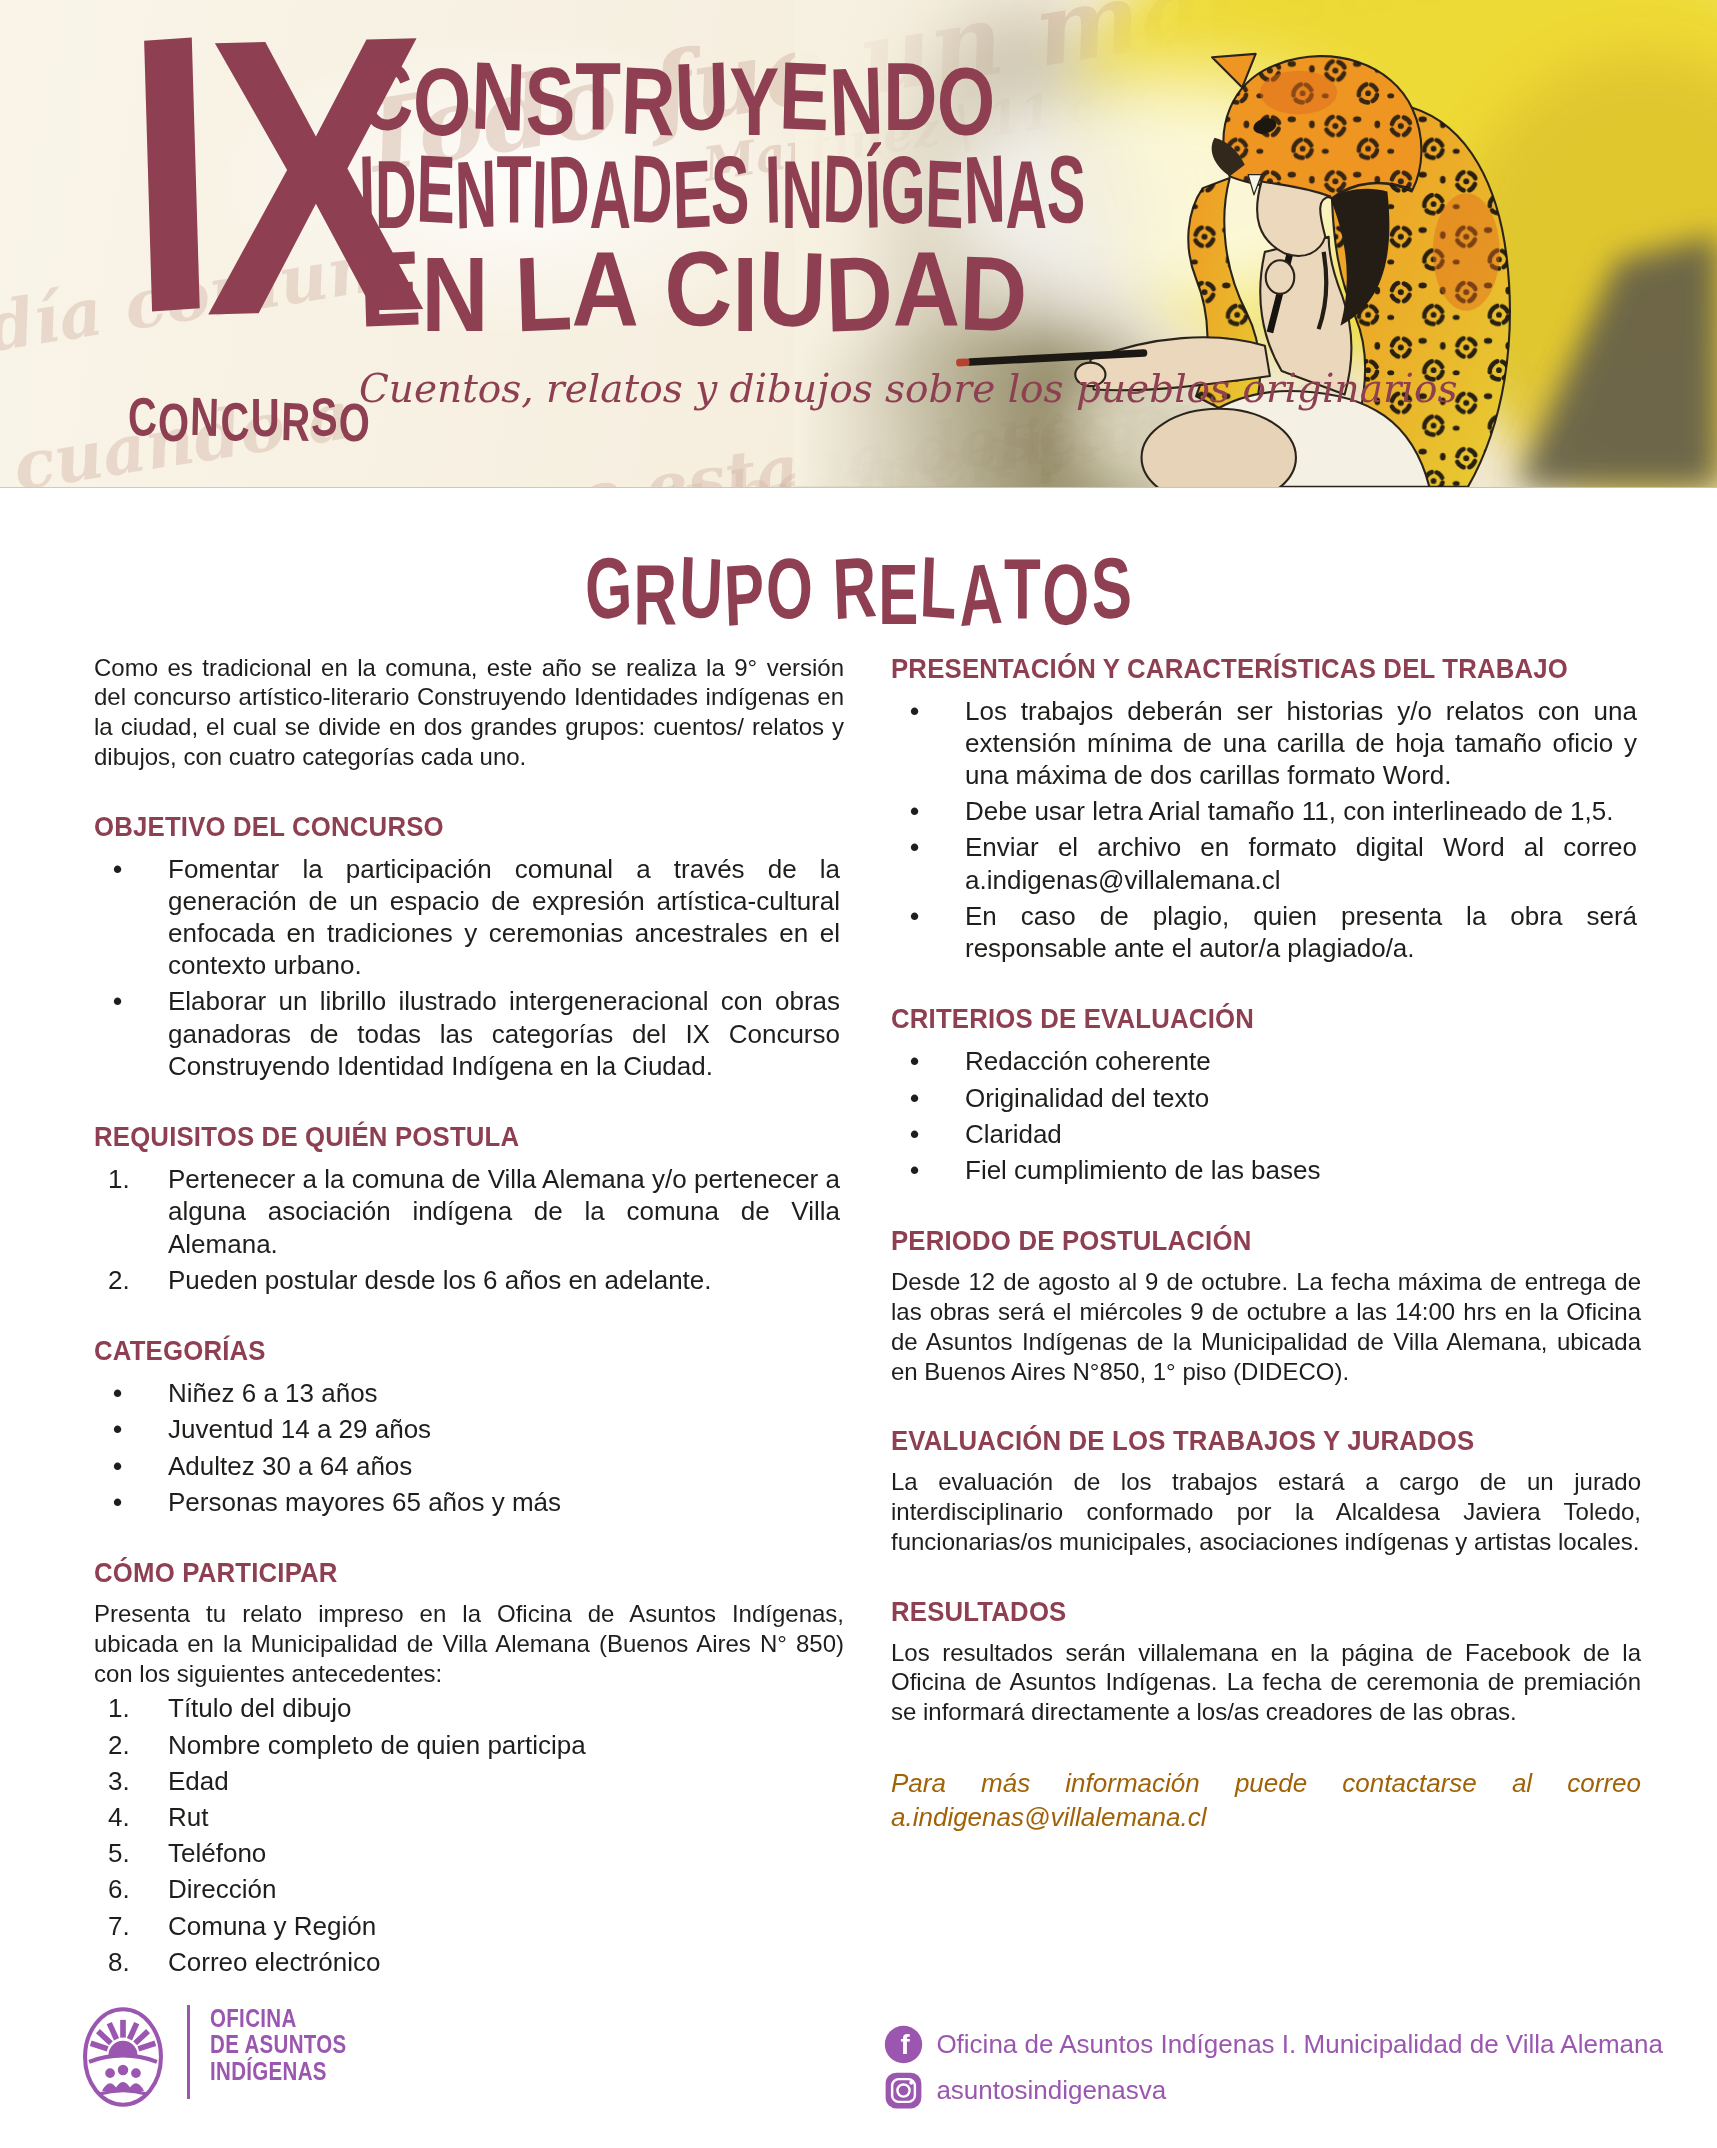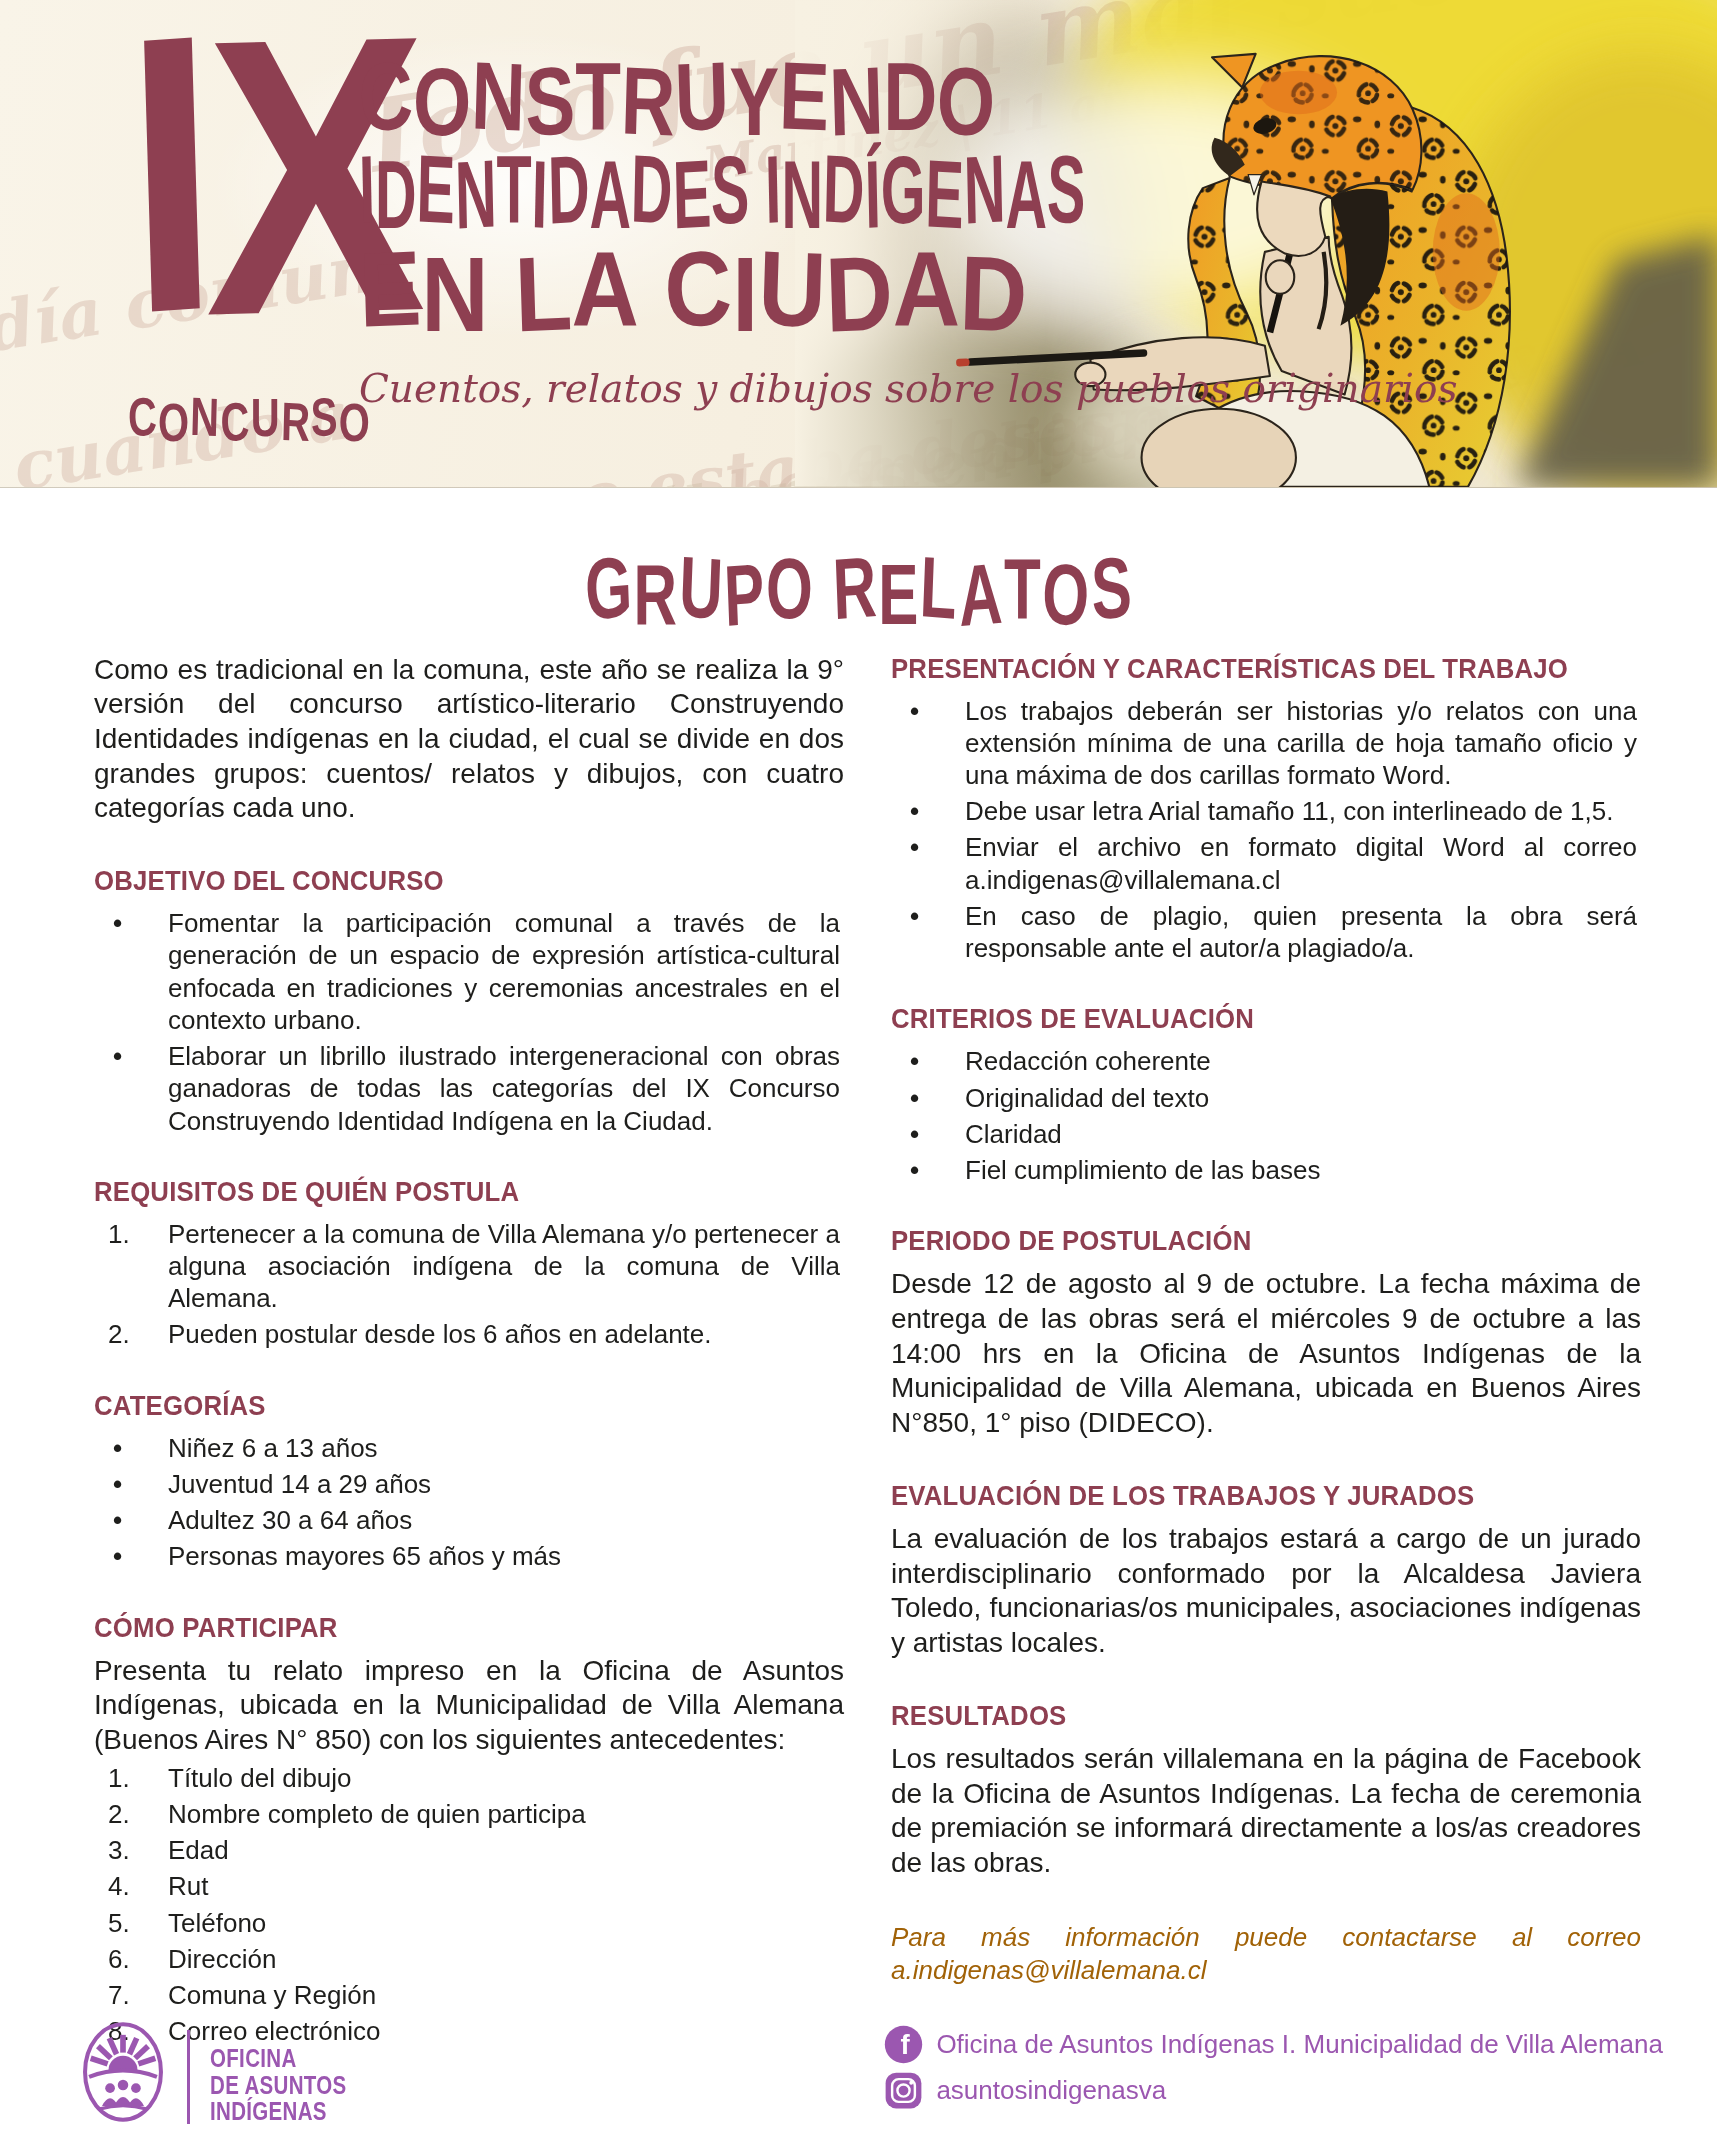--- a/index.html
+++ b/index.html
@@ -47,40 +47,40 @@
   }
   
   .doc-title{
     margin-top:60px;text-align:center;color:#8e3f51;font-weight:bold;
     font-size:86px;line-height:1;letter-spacing:2.5px;transform:scaleX(.70);white-space:nowrap;
   }
   .fl{display:inline-block;}
   
   .columns{display:flex;gap:47px;padding:0 77px 0 94px;margin-top:18.5px;}
   .col{flex:1;min-width:0;}
-  .para{margin:0;font-size:28px;line-height:1.24;text-align:justify;}
+  .para{margin:0;font-size:24px;line-height:1.24;text-align:justify;}
   .h{
     margin:39px 0 10px 0;color:#8e3f51;font-size:28px;font-weight:bold;
     letter-spacing:0.2px;transform:scaleX(.92);transform-origin:left;white-space:nowrap;
   }
   .h.first{margin-top:0;}
   .blist,.nlist{list-style:none;margin:0;padding:0;counter-reset:n;}
   .blist li,.nlist li{
     position:relative;padding-left:70px;font-size:26px;line-height:1.24;text-align:justify;margin:4px;
   }
   .blist li::before{content:"\2022";position:absolute;left:15px;font-weight:bold;}
   .nlist li{counter-increment:n;}
   .nlist li::before{content:counter(n) ".";position:absolute;left:10px;}
   .note{
     margin-top:40px;font-size:26px;line-height:1.3;text-align:justify;
     color:#a16207;font-style:italic;
   }
   
   .footer{position:absolute;left:0;right:0;bottom:0;height:168px;}
-  .brand{position:absolute;left:81px;bottom:24px;display:flex;align-items:flex-end;}
+  .brand{position:absolute;left:81px;bottom:39px;display:flex;align-items:flex-start;}
   .logo{width:84px;height:104px;}
   .brand-sep{width:2.5px;height:94px;background:#9b57b0;margin:0 20px 0 22px;}
   .brand-name{
     color:#9b57b0;font-weight:bold;font-size:25px;line-height:1.05;letter-spacing:0.4px;
     transform:scaleX(.82);transform-origin:left center;white-space:nowrap;
   }
   .social{position:absolute;left:884px;bottom:30px;}
   .social-row{display:flex;align-items:center;gap:13.4px;color:#9b57b0;font-size:26px;margin:7.6px 0;white-space:nowrap;}
   .sicon{width:39px;height:39px;flex:none;}
 </style>

